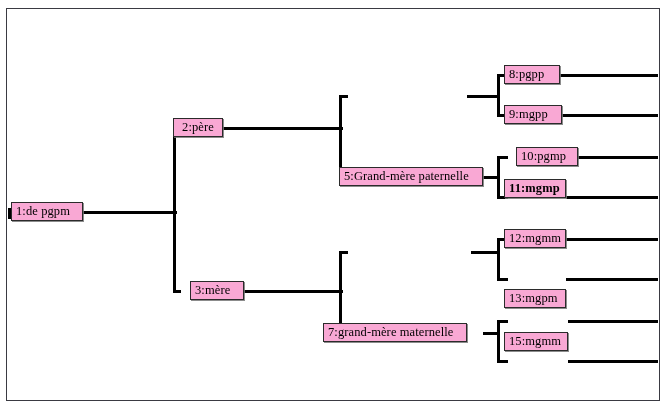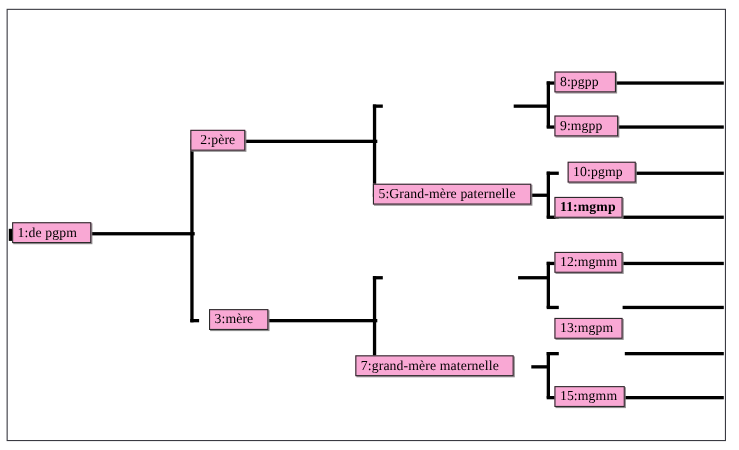--- a/index.html
+++ b/index.html
@@ -111,16 +111,16 @@
     <div class="node" style="left:166px; top:109px; width:50px;text-align:center;">2:père</div>
     <div class="node" style="left:168px; top:272px; width:54px;margin-left:15px;">3:mère</div>
     <div class="node" style="left:332px; top:158px; width:144px;">5:Grand-mère paternelle</div>
     <div class="node" style="left:316px; top:314px; width:144px;">7:grand-mère maternelle</div>
     <div class="node" style="left:497px; top:56px;  width:56px;">8:pgpp</div>
     <div class="node" style="left:497px; top:96px;  width:58px;">9:mgpp</div>
     <div class="node" style="left:497px; top:138px; width:62px;margin-left:12px;">10:pgmp</div>
     <div class="node" style="left:497px; top:170px; width:62px;font-weight:bold;">11:mgmp</div>
     <div class="node" style="left:497px; top:220px; width:62px;">12:mgmm</div>
     <div class="node" style="left:497px; top:260px; width:62px;margin-top:20px;">13:mgpm</div>
-    <div class="node" style="left:497px; top:342px; width:64px;">15:mgmm</div>
+    <div class="node" style="left:497px; top:323px; width:64px;">15:mgmm</div>
 
   </div>
 </div>
 
 </body></html>

